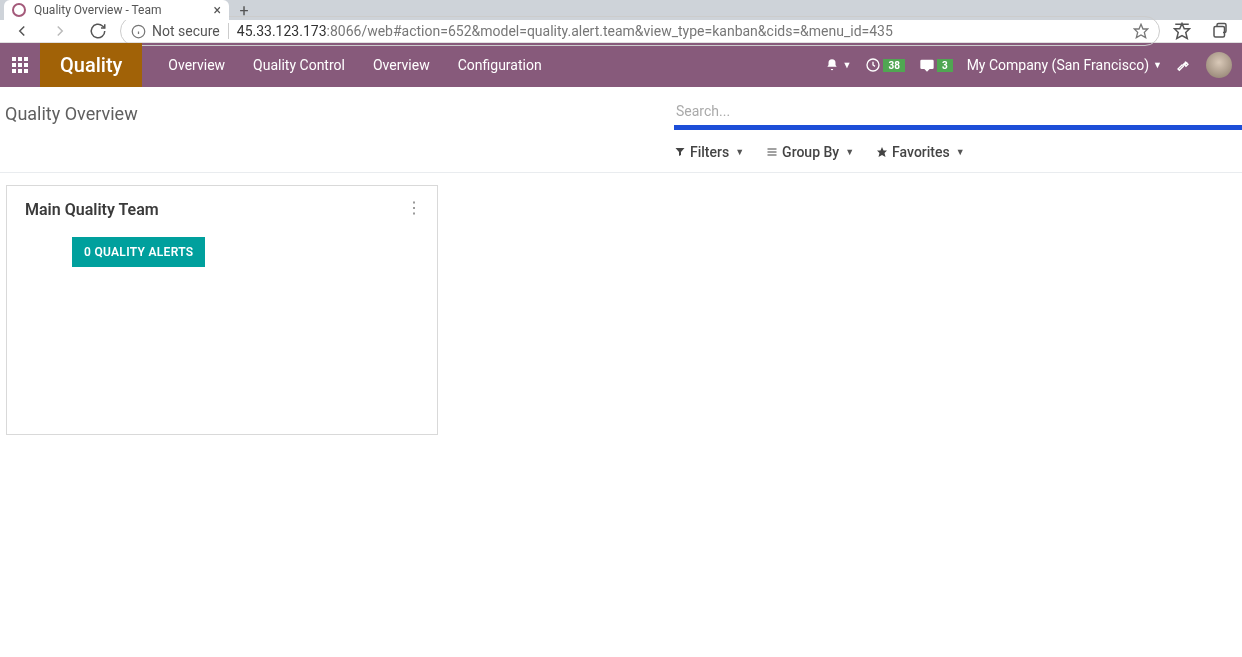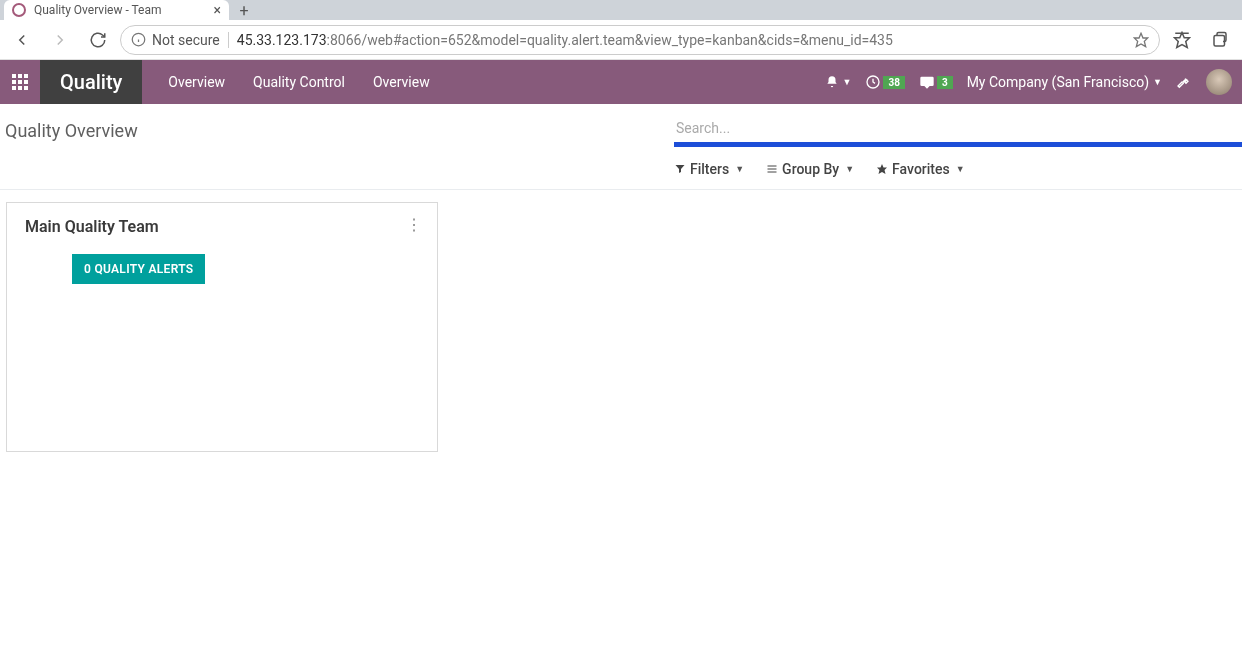--- a/index.html
+++ b/index.html
@@ -6,34 +6,34 @@
 body { background: #fff; width: 1242px; height: 657px; overflow: hidden; }
 
 
 .tab-bar { height: 20px; background: #ced3d9; display: flex; align-items: flex-end; }
 .tab { height: 20px; background: #fff; display: flex; align-items: center; padding: 0 8px; width: 225px; border-top-left-radius: 6px; border-top-right-radius: 6px; margin-left: 4px; position: relative; }
 .tab-favicon { width: 14px; height: 14px; border: 2px solid #a45a7a; border-radius: 50%; margin-right: 8px; }
 .tab-title { font-size: 12px; color: #555; flex: 1; white-space: nowrap; overflow: hidden; }
 .tab-close { font-size: 14px; color: #555; cursor: pointer; }
 .new-tab { width: 30px; display: flex; align-items: center; justify-content: center; color: #555; font-size: 16px; cursor: pointer; height: 20px; }
 
-.addr-bar { height: 40px; background: #fff; display: flex; align-items: center; padding: 0 6px; border-bottom: 1px solid #e0e0e0; gap: 6px; }
+.addr-bar { height: 23px; background: #fff; display: flex; align-items: center; padding: 0 6px; border-bottom: 1px solid #e0e0e0; gap: 6px; }
 .nav-btn { width: 32px; height: 32px; display: flex; align-items: center; justify-content: center; cursor: pointer; color: #555; border-radius: 4px; }
 .nav-btn.disabled { color: #bbb; cursor: default; }
 .url-box { flex: 1; height: 30px; border: 1px solid #ccc; border-radius: 15px; display: flex; align-items: center; padding: 0 10px; gap: 8px; font-size: 14px; color: #555; }
 .url-secure { display: flex; align-items: center; gap: 6px; padding-right: 8px; border-right: 1px solid #ccc; }
 .url-text { flex: 1; white-space: nowrap; overflow: hidden; }
 .url-text .host { color: #333; }
 .url-text .path { color: #777; }
 .addr-icon { width: 32px; height: 32px; display: flex; align-items: center; justify-content: center; cursor: pointer; color: #666; }
 
 
 .odoo-nav { height: 44px; background: #875a7b; display: flex; align-items: center; color: #fff; }
 .apps-btn { width: 40px; height: 44px; display: flex; align-items: center; justify-content: center; cursor: pointer; }
-.app-name { background: #404040; height: 44px; display: flex; align-items: center; padding: 0 20px; font-size: 20px; font-weight: 500; }
+.app-name { background: #a16207; height: 44px; display: flex; align-items: center; padding: 0 20px; font-size: 20px; font-weight: 500; }
 .menu-items { display: flex; margin-left: 12px; }
 .menu-item { padding: 0 14px; font-size: 14px; cursor: pointer; height: 44px; display: flex; align-items: center; }
 .nav-right { margin-left: auto; display: flex; align-items: center; gap: 14px; padding-right: 10px; }
 .nav-icon { position: relative; cursor: pointer; display: flex; align-items: center; }
 .badge { background: #50a652; color: #fff; font-size: 10px; font-weight: bold; padding: 1px 5px; border-radius: 0; margin-left: 2px; }
 .company-sel { font-size: 14px; cursor: pointer; display: flex; align-items: center; gap: 4px; }
 .avatar { width: 26px; height: 26px; border-radius: 50%; background: radial-gradient(circle at 50% 40%, #d9c9b8 0%, #8a7a6a 100%); }
 
 
 .control-panel { padding: 10px 0 12px 5px; border-bottom: 1px solid #e9ecef; }
@@ -133,20 +133,21 @@
       <rect x="0" y="12" width="4" height="4"></rect>
         <rect x="6" y="12" width="4" height="4"></rect>
         <rect x="12" y="12" width="4" height="4"></rect>
     </svg>
   </div>
   <div class="app-name">Quality</div>
   <div class="menu-items">
     <div class="menu-item">Overview</div>
     <div class="menu-item">Quality Control</div>
     <div class="menu-item">Overview</div>
+    <div class="menu-item">Configuration</div>
   </div>
   <div class="nav-right">
     <div class="nav-icon">
       <svg width="14" height="14" viewBox="0 0 24 24" fill="#fff">
           <path d="M12 2a6 6 0 0 0-6 6v4l-2 3h16l-2-3V8a6 6 0 0 0-6-6zM10 19a2 2 0 0 0 4 0"></path>
         </svg>
       <span style="font-size:9px;margin-left:3px;">▼</span>
     </div>
     <div class="nav-icon">
       <svg width="16" height="16" viewBox="0 0 24 24" fill="none" stroke="#fff" stroke-width="2">

